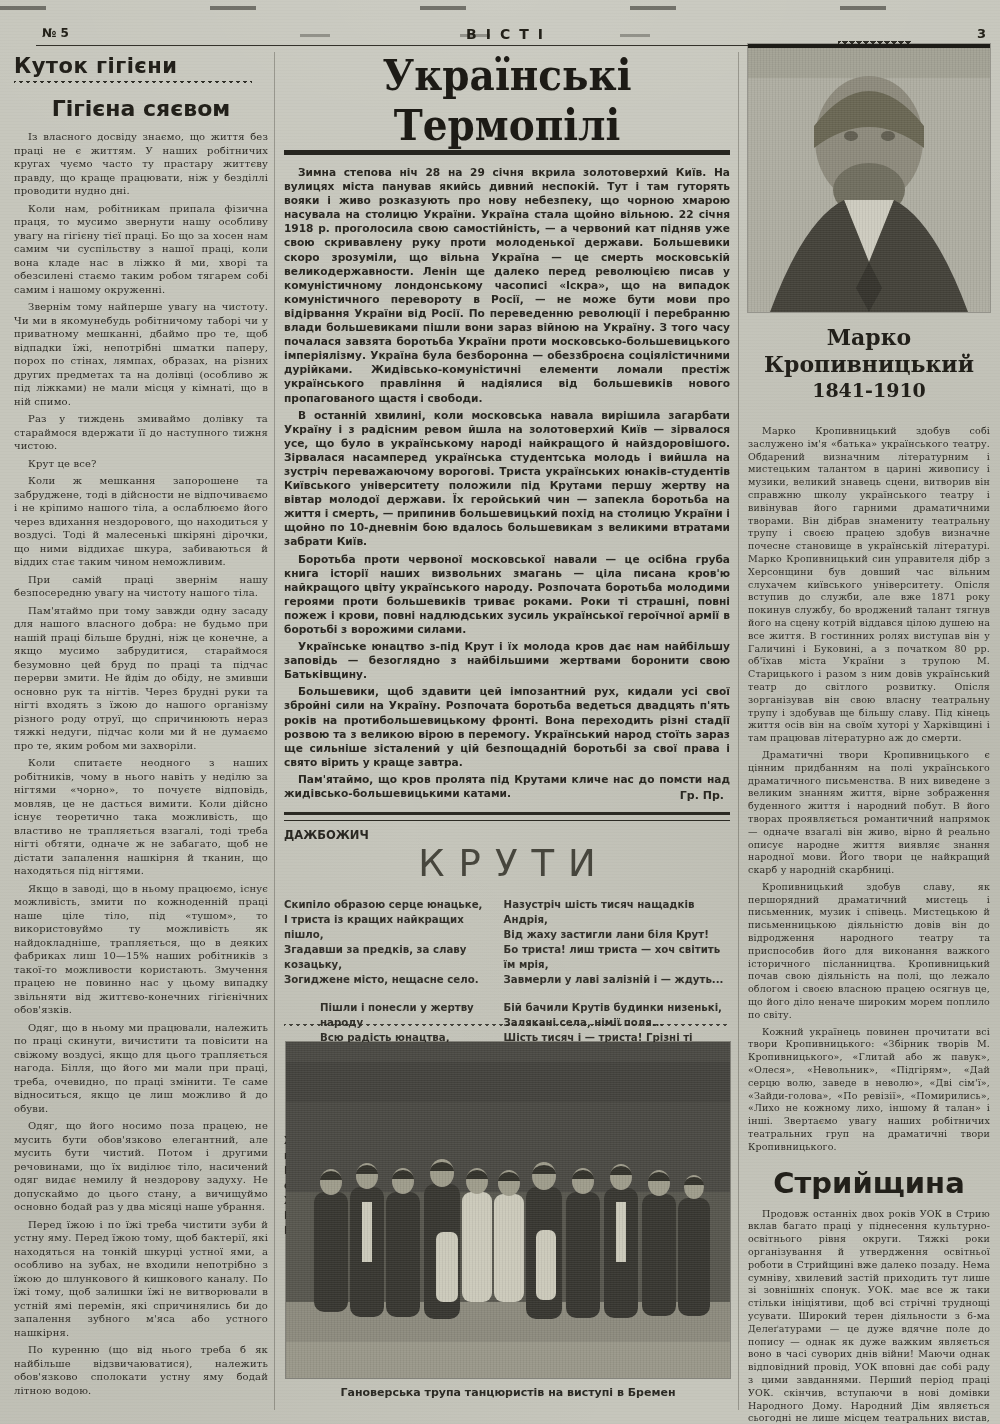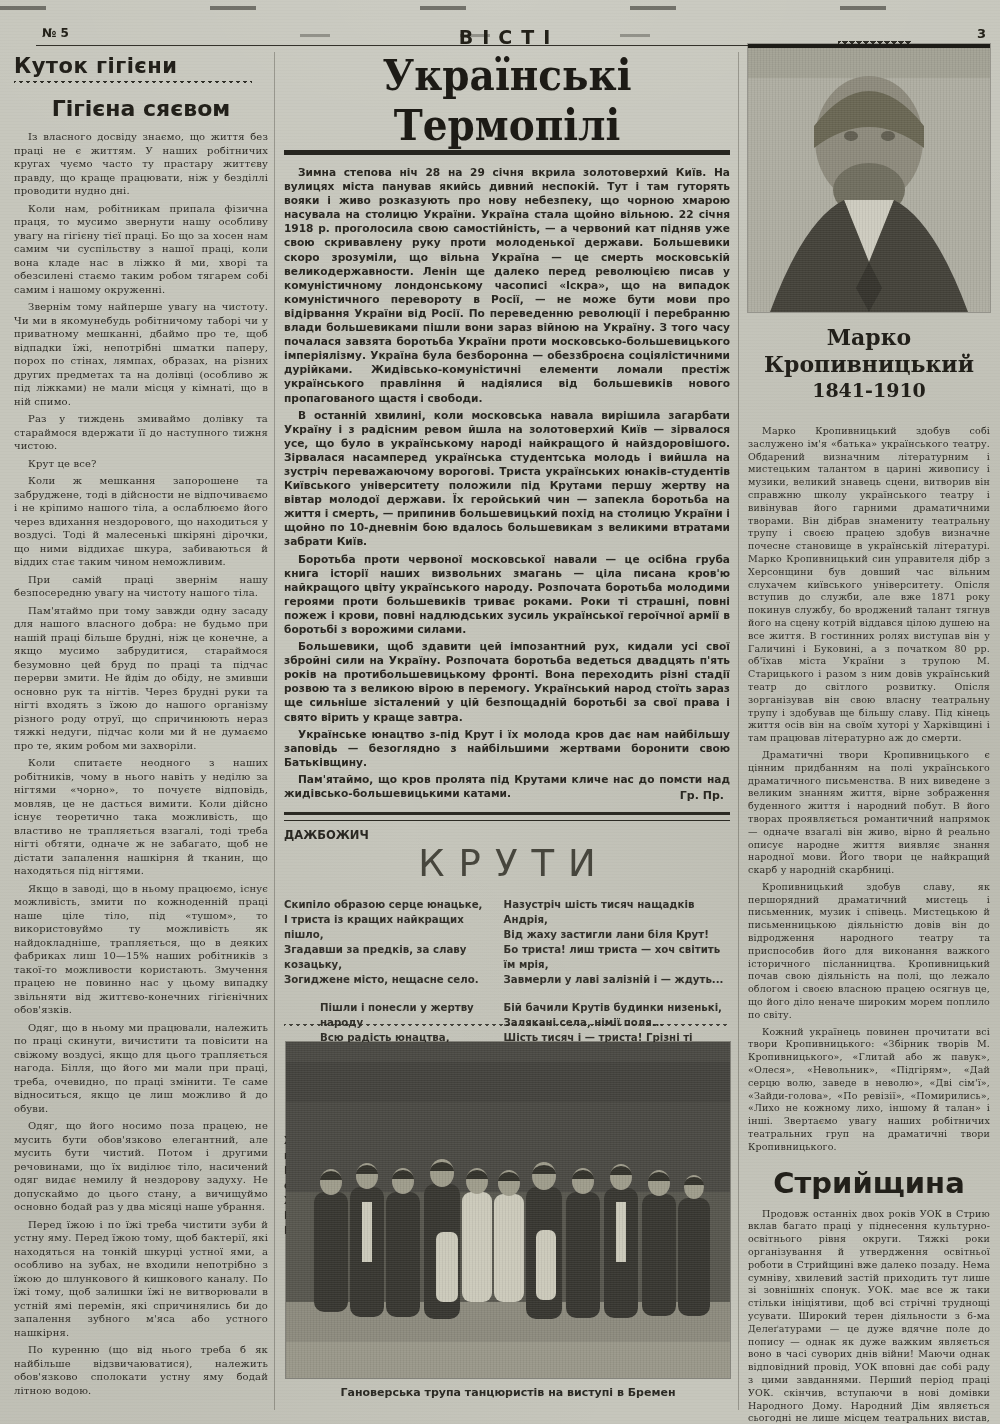--- a/index.html
+++ b/index.html
@@ -13,21 +13,21 @@
     font-family:"DejaVu Serif",serif;color:#2f2d27;}
   
   .top-dashes{position:absolute;top:6px;left:0;width:100%;height:4px;opacity:.55;
     background:repeating-linear-gradient(90deg,#2b2a24 0 46px, transparent 46px 210px);}
   .top-dashes2{position:absolute;top:34px;left:300px;width:420px;height:3px;opacity:.35;
     background:repeating-linear-gradient(90deg,#2b2a24 0 30px, transparent 30px 160px);}
   
   .header{position:absolute;top:26px;left:0;width:100%;height:20px;}
   .issue{position:absolute;left:42px;top:0;font-family:"DejaVu Sans",sans-serif;font-weight:bold;font-size:12px;color:#232119;}
   .masthead{position:absolute;left:0;right:0;top:0;text-align:center;font-family:"DejaVu Sans",sans-serif;
-    font-weight:bold;font-size:19px;letter-spacing:9px;color:#232119;padding-left:18px;}
+    font-weight:bold;font-size:14px;letter-spacing:9px;color:#232119;padding-left:18px;}
   .pageno{position:absolute;right:14px;top:0;font-family:"DejaVu Sans",sans-serif;font-weight:bold;font-size:13px;color:#232119;}
   .header-rule{position:absolute;top:45px;left:36px;width:928px;height:0;border-top:1.6px solid #33312a;}
   .zigzag{background:
       linear-gradient(135deg,#2e2d26 25%,transparent 25%) 0 0/7px 100%,
       linear-gradient(225deg,#2e2d26 25%,transparent 25%) 0 0/7px 100%;}
   .header-zigzag{position:absolute;top:41px;left:838px;width:74px;height:6px;}
   .vrule{position:absolute;top:52px;bottom:14px;width:1px;background:rgba(58,56,46,.34);}
   .vrule-1{left:274px;}
   .vrule-2{left:738px;}
   
@@ -117,22 +117,22 @@
       </div>
   </div>
 
   <div class="col-mid">
     <h1 class="main-headline">Українські Термопілі</h1>
     <div class="thick-rule"></div>
     <div class="article mid-article">
         <p>Зимна степова ніч 28 на 29 січня вкрила золотоверхий Київ. На вулицях міста панував якийсь дивний неспокій. Тут і там гуторять вояки і живо розказують про нову небезпеку, що чорною хмарою насувала на столицю України. Україна стала щойно вільною. 22 січня 1918 р. проголосила свою самостійність, — а червоний кат підняв уже свою скривавлену руку проти молоденької держави. Большевики скоро зрозуміли, що вільна Україна — це смерть московській великодержавности. Ленін ще далеко перед революцією писав у комуністичному лондонському часописі «Іскра», що на випадок комуністичного перевороту в Росії, — не може бути мови про відірвання України від Росії. По переведенню революції і перебранню влади большевиками пішли вони зараз війною на Україну. З того часу почалася завзята боротьба України проти московсько-большевицького імперіялізму. Україна була безборонна — обеззброєна соціялістичними дурійками. Жидівсько-комуністичні елементи ломали престіж українського правління й надіялися від большевиків нового пропагованого щастя і свободи.</p>
         <p>В останній хвилині, коли московська навала вирішила загарбати Україну і з радісним ревом йшла на золотоверхий Київ — зірвалося усе, що було в українському народі найкращого й найздоровішого. Зірвалася насамперед українська студентська молодь і вийшла на зустріч переважаючому ворогові. Триста українських юнаків-студентів Київського університету положили під Крутами першу жертву на вівтар молодої держави. Їх геройський чин — запекла боротьба на життя і смерть, — припинив большевицький похід на столицю України і щойно по 10-дневнім бою вдалось большевикам з великими втратами забрати Київ.</p>
         <p>Боротьба проти червоної московської навали — це осібна груба книга історії наших визвольних змагань — ціла писана кров'ю найкращого цвіту українського народу. Розпочата боротьба молодими героями проти большевиків триває роками. Роки ті страшні, повні пожеж і крови, повні надлюдських зусиль української героїчної армії в боротьбі з ворожими силами.</p>
+        <p>Українське юнацтво з-під Крут і їх молода кров дає нам найбільшу заповідь — безоглядно з найбільшими жертвами боронити свою Батьківщину.</p>
         <p>Большевики, щоб здавити цей імпозантний рух, кидали усі свої збройні сили на Україну. Розпочата боротьба ведеться двадцять п'ять років на протибольшевицькому фронті. Вона переходить різні стадії розвою та з великою вірою в перемогу. Український народ стоїть зараз ще сильніше зісталений у цій безпощадній боротьбі за свої права і свято вірить у краще завтра.</p>
-        <p>Українське юнацтво з-під Крут і їх молода кров дає нам найбільшу заповідь — безоглядно з найбільшими жертвами боронити свою Батьківщину.</p>
         <p>Пам'ятаймо, що кров пролята під Крутами кличе нас до помсти над жидівсько-большевицькими катами.</p>
       </div>
     <div class="signature">Гр. Пр.</div>
     <div class="double-rule"></div>
     <div class="poem-byline">ДАЖБОЖИЧ</div>
     <h2 class="poem-title">КРУТИ</h2>
     <div class="poem-cols">
       <div class="poem-col poem-left">
           <div class="stanza">
             <div class="vline">Скипіло образою серце юнацьке,</div>

